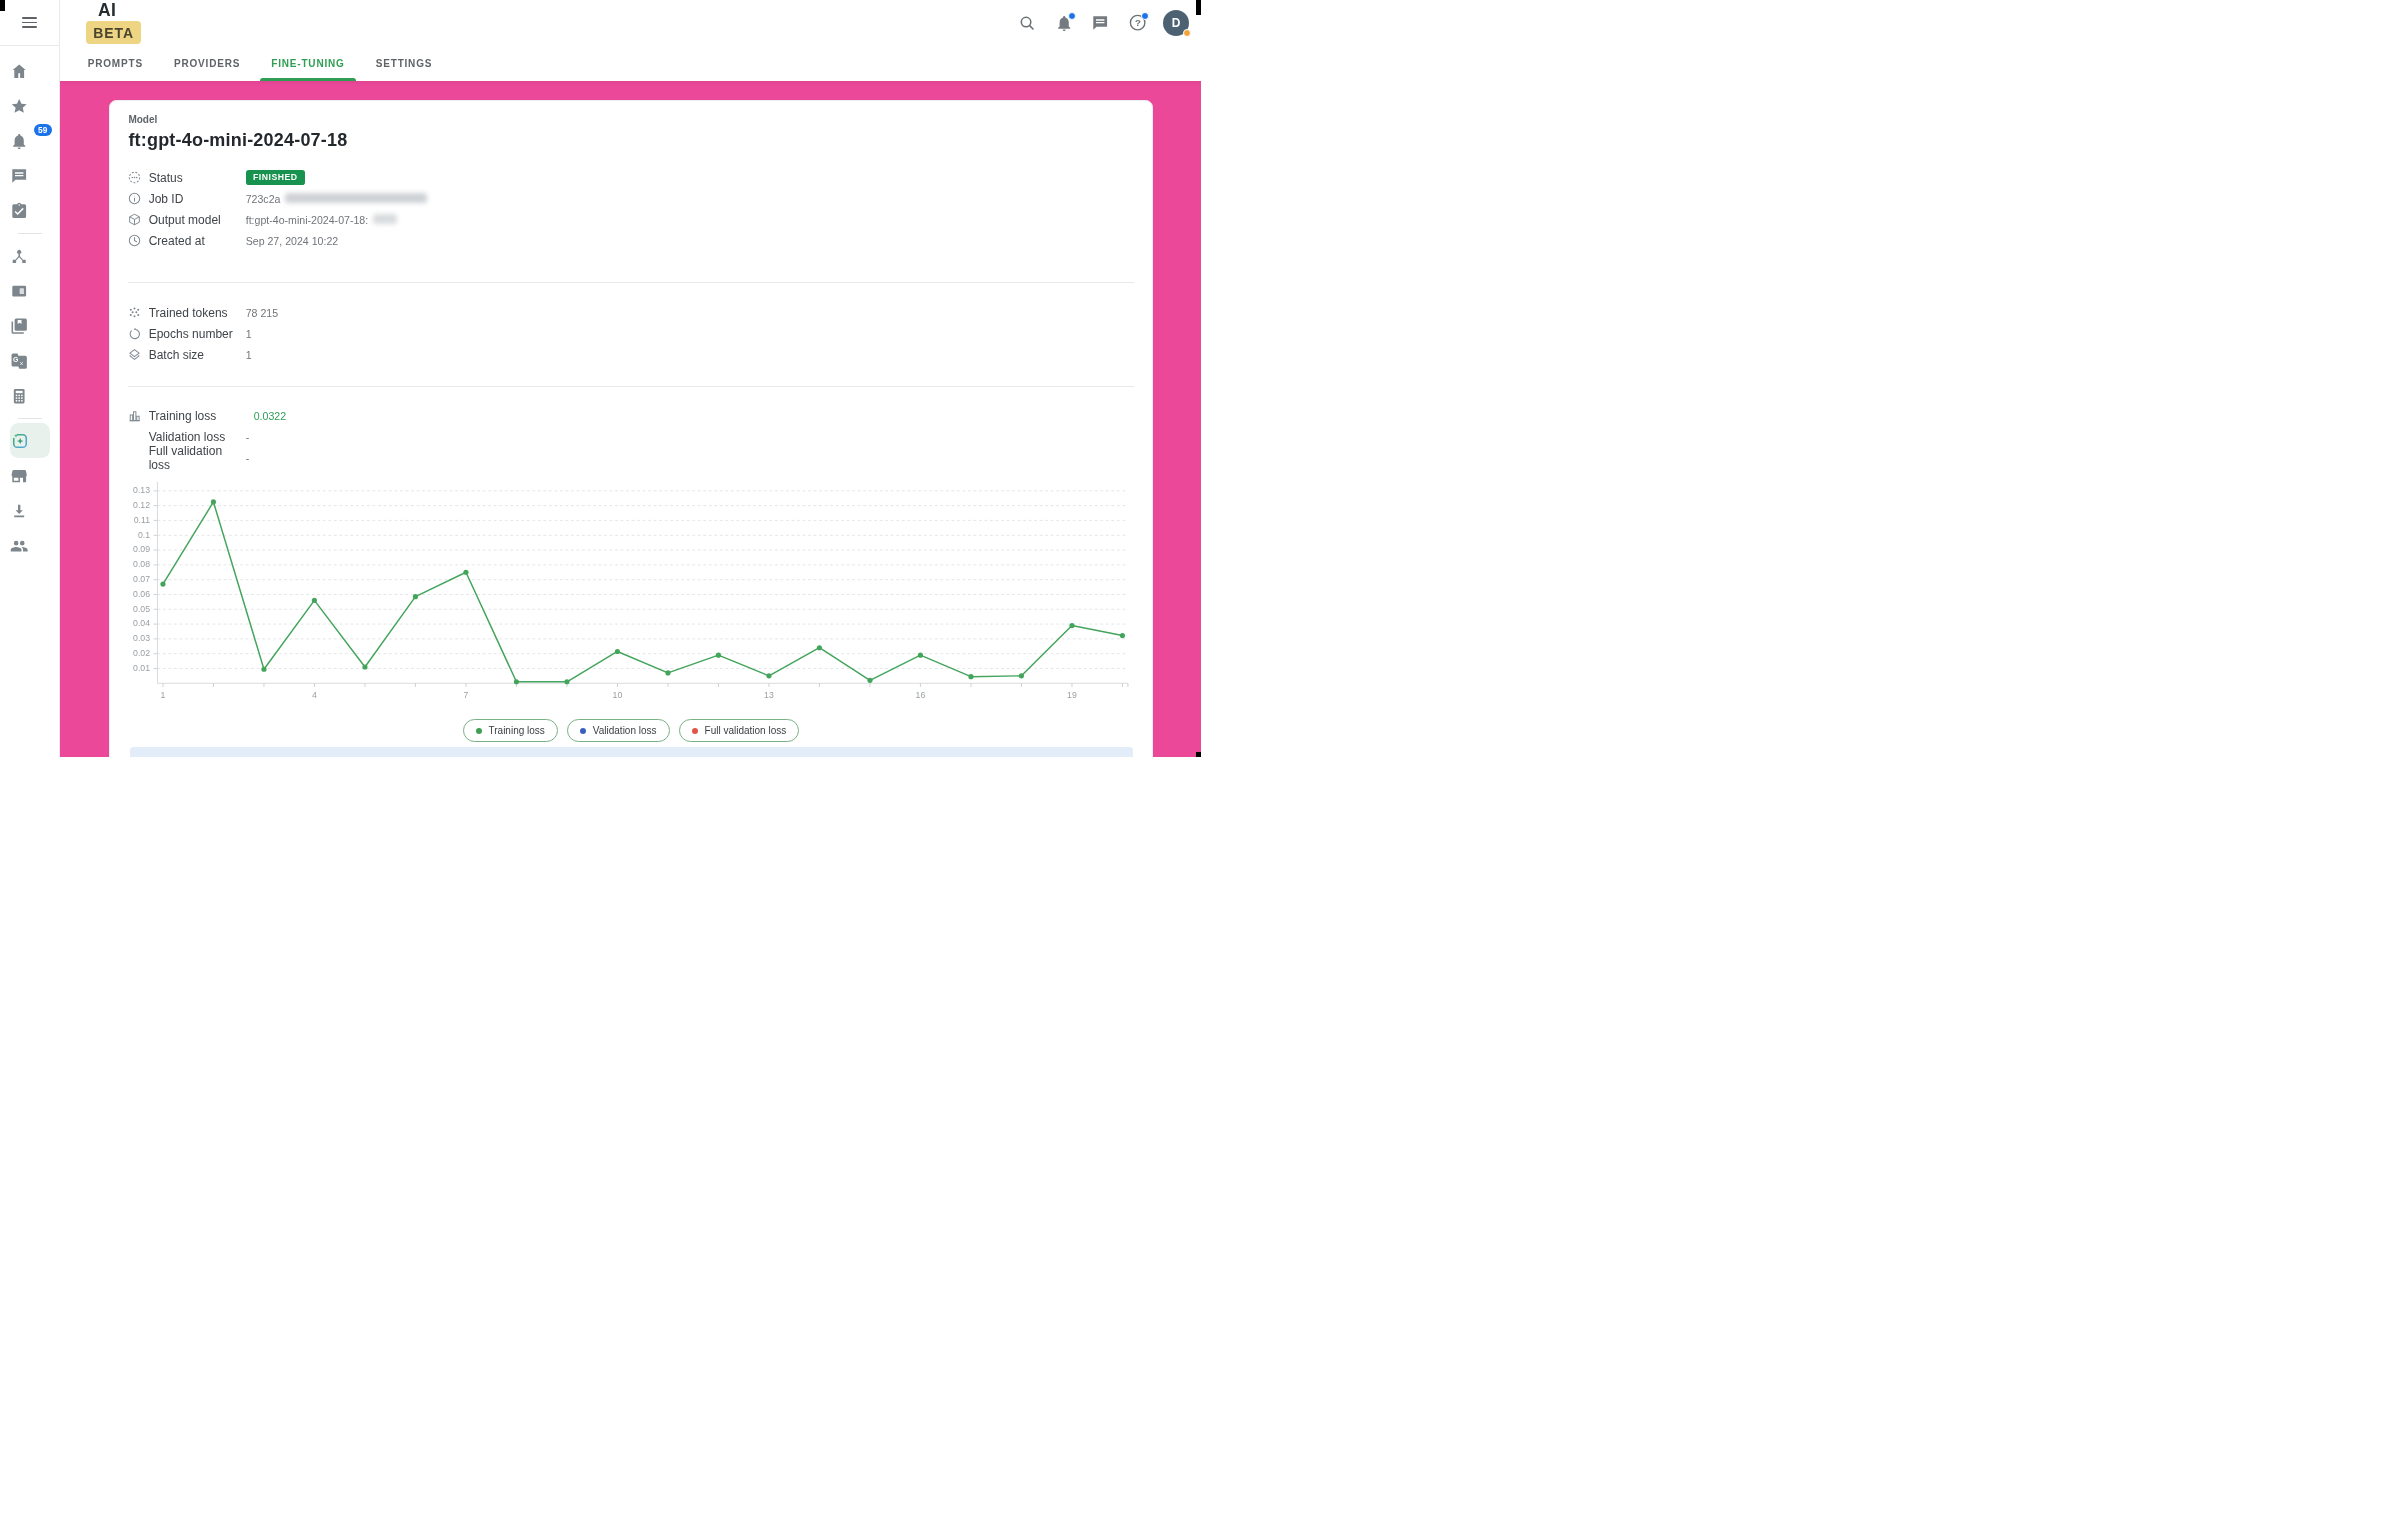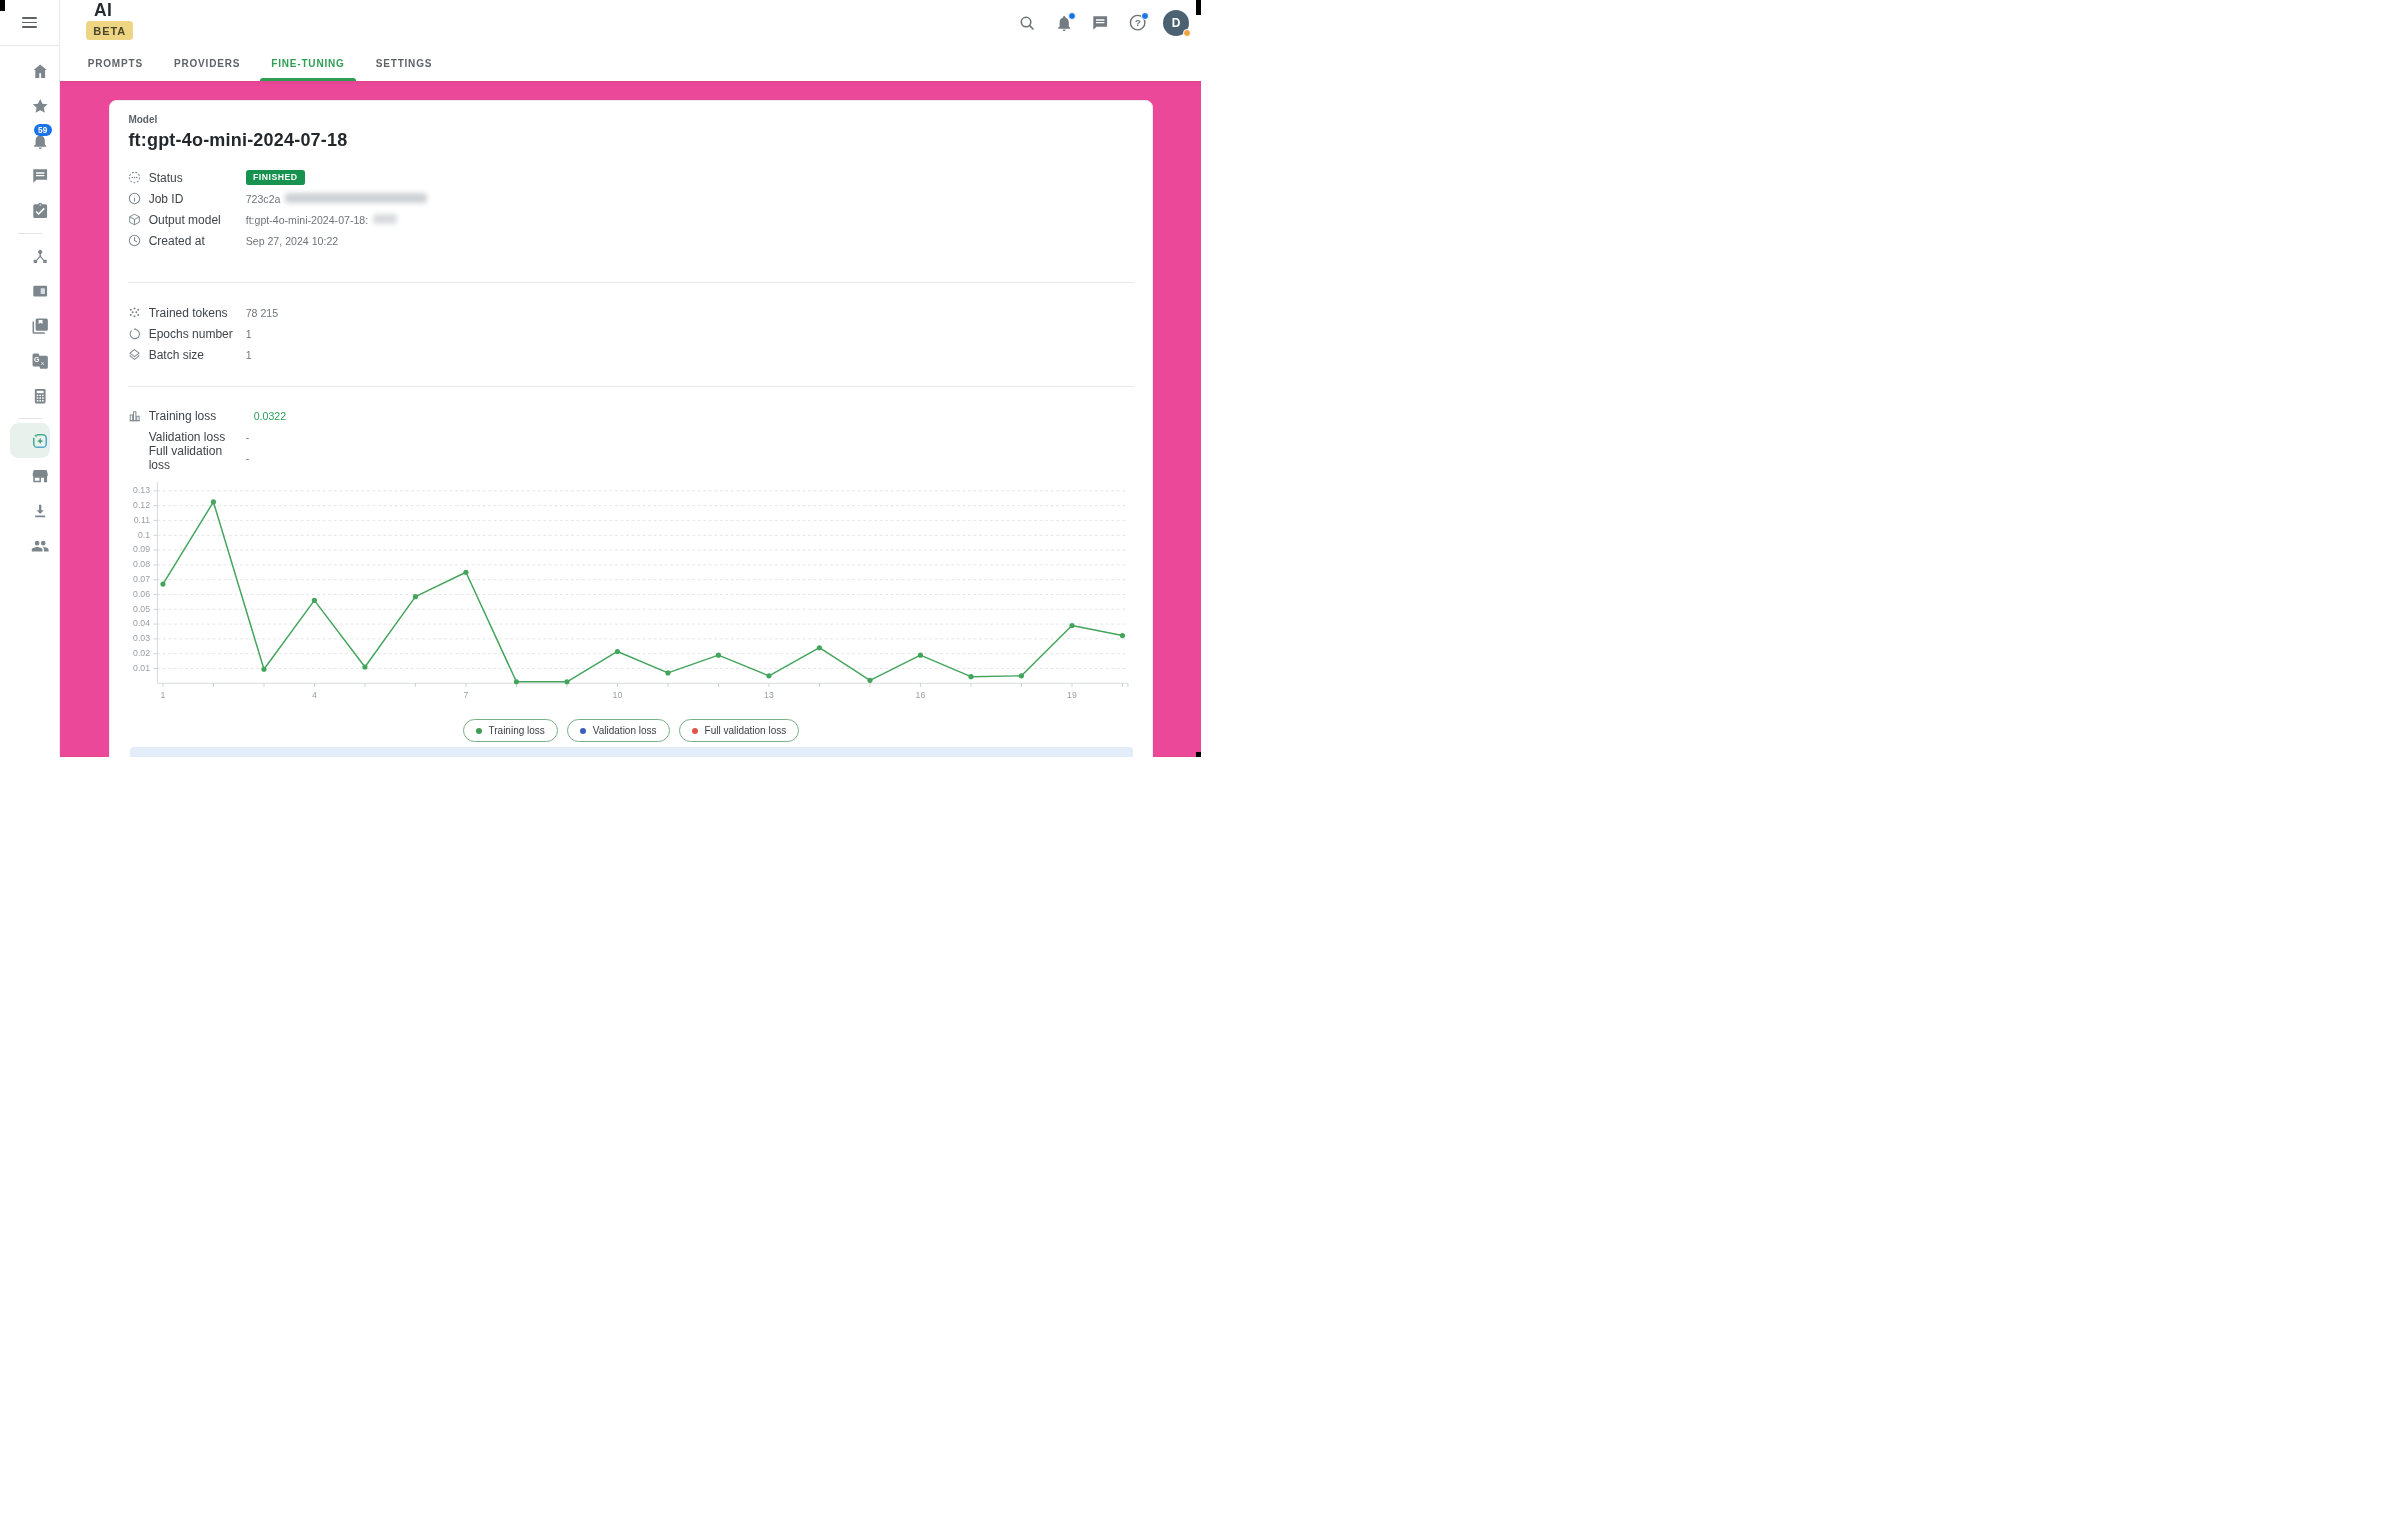--- a/index.html
+++ b/index.html
@@ -7,33 +7,33 @@
   #root{position:relative;width:1201px;height:757px;overflow:hidden;
         font-family:"Liberation Sans",sans-serif;background:#fff;}
 
   
   .sidebar{position:absolute;left:0;top:0;width:60px;height:757px;background:#fff;
            border-right:0.9px solid #e7e9ea;z-index:5;}
   .sidebar-top{height:46px;border-bottom:0.9px solid #e7e9ea;display:flex;align-items:center;justify-content:center;}
   .burger{width:15.6px;display:flex;flex-direction:column;gap:2.8px;cursor:pointer;}
   .burger span{height:1.8px;background:#5f6368;border-radius:0.9px;}
   .rail{display:flex;flex-direction:column;align-items:center;}
-  .rail-item{position:relative;width:40px;height:35px;display:flex;align-items:center;justify-content:flex-end;cursor:pointer;}
+  .rail-item{position:relative;width:40px;height:35px;display:flex;align-items:center;justify-content:flex-start;cursor:pointer;}
   .rail-item svg{display:block;}
   .rail-divider{width:24px;height:0.9px;background:#e2e4e6;margin:4.6px 0;}
   .rail-active{background:#e9f1ec;border-radius:8.3px;}
   .rail-badge{position:absolute;top:0.9px;left:24px;background:#1a73e8;color:#fff;
               font-size:8.3px;font-weight:bold;padding:0.9px 4.6px;border-radius:7.3px;line-height:10px;}
 
   
   .header{position:absolute;left:60px;top:0;width:1141px;height:81px;background:#fff;z-index:4;
           box-shadow:0 1.8px 3.7px rgba(0,0,0,.06);}
   .brandrow{position:absolute;left:0;top:0;height:46px;display:flex;align-items:center;padding-left:13px;flex-direction:column;}
   .brand-title{font-size:17.5px;font-weight:bold;color:#272c30;letter-spacing:0.3px;}
-  .beta{margin-left:13px;background:#eed584;color:#4c452e;font-size:11px;font-weight:bold;
+  .beta{margin-left:13px;background:#eed584;color:#4c452e;font-size:14px;font-weight:bold;
         letter-spacing:0.9px;padding:3.7px 7.3px;border-radius:3.7px;}
   .actions{position:absolute;right:12px;top:0;height:46px;display:flex;align-items:center;gap:14.7px;}
   .act{position:relative;width:22px;height:22px;display:flex;align-items:center;justify-content:center;cursor:pointer;}
   .dot-blue{position:absolute;top:0;right:-0.9px;width:8.3px;height:8.3px;border-radius:50%;background:#1a73e8;border:1.4px solid #fff;}
   .avatar{position:relative;width:26px;height:26px;border-radius:50%;background:#4c6171;color:#fff;
           display:flex;align-items:center;justify-content:center;font-size:12px;font-weight:bold;cursor:pointer;}
   .avatar-dot{position:absolute;right:-1.8px;bottom:-0.9px;width:8.3px;height:8.3px;border-radius:50%;background:#f2a33c;border:1.4px solid #fff;}
 
   .tabs{position:absolute;left:26px;bottom:0;display:flex;gap:27.6px;height:35px;}
   .tab{position:relative;display:flex;align-items:center;font-size:10px;font-weight:bold;

